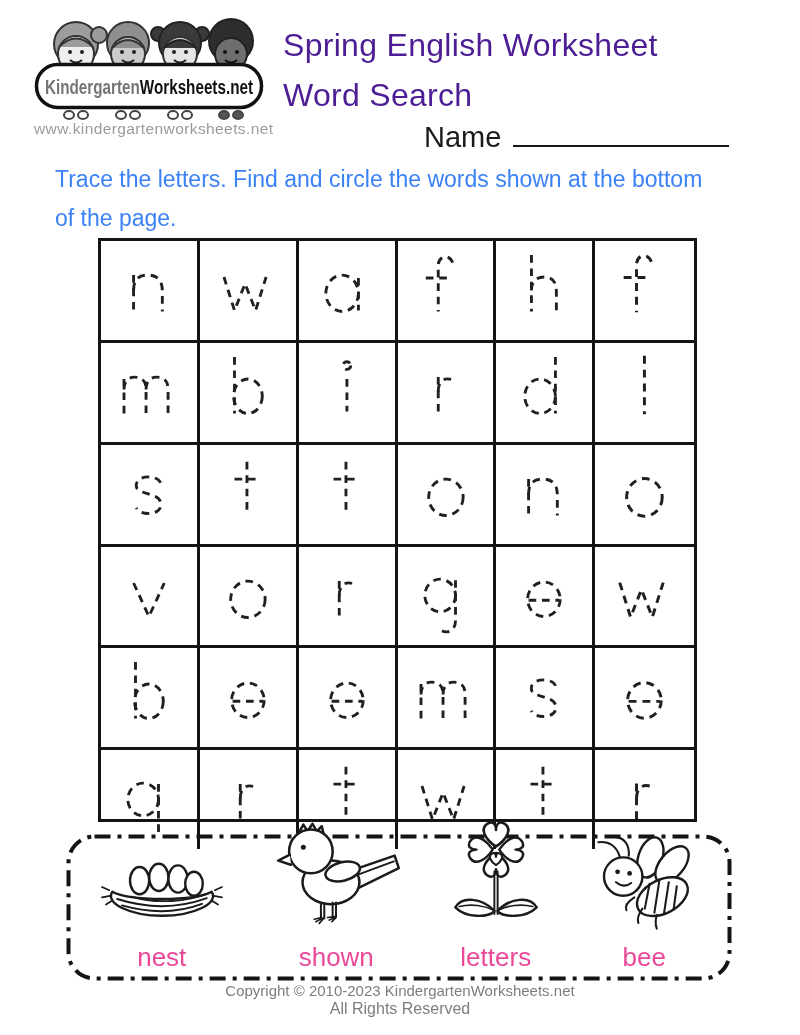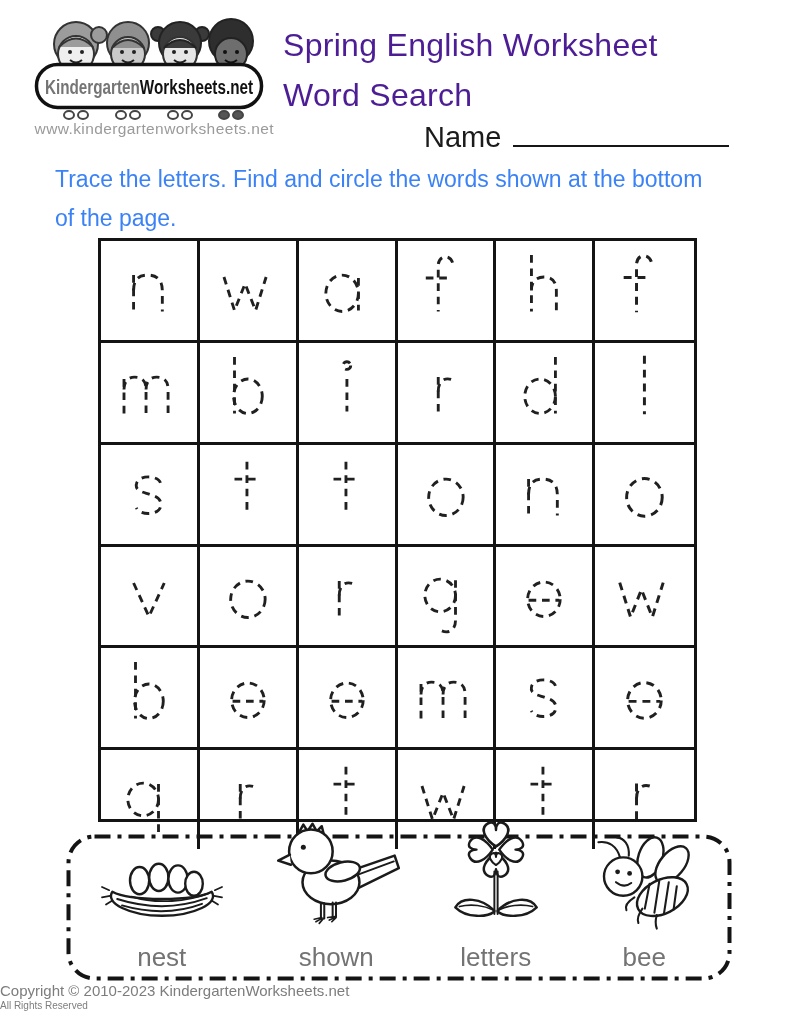--- a/index.html
+++ b/index.html
@@ -8,21 +8,21 @@
     position:relative; width:800px; height:1035px; background:#fff;
     font-family:"Liberation Sans", sans-serif; color:#1d1d1d; overflow:hidden;
   }
 
   
   .logo { position:absolute; left:34px; top:14px; width:236px; }
   .logo-kids { position:absolute; left:4px; top:4px; width:228px; height:62px; }
   .logo-sign { position:absolute; left:0px; top:48px; width:230px; height:48px; }
   .logo-feet { position:absolute; left:4px; top:92px; width:228px; height:18px; }
   .logo-url  { position:absolute; left:0px; top:106px; width:240px;
-               font-size:15.5px; color:#9a9a9a; letter-spacing:.4px; white-space:nowrap;text-align:right; }
+               font-size:15.5px; color:#9a9a9a; letter-spacing:.4px; white-space:nowrap; }
 
   
   .title { position:absolute; left:283px; top:20px; font-size:32px; line-height:50px;
            color:#4c1d95; letter-spacing:.3px; }
   .name-row { position:absolute; left:424px; top:117px; font-size:29px; color:#1b1b1b; }
   .name-line { display:inline-block; width:216px; height:30px;
                border-bottom:2.5px solid #161616; margin-left:12px; }
 
   
   .instructions { position:absolute; left:55px; top:160px; width:710px;
@@ -41,27 +41,27 @@
               stroke-linecap:butt; stroke-linejoin:round; }
 
   
   .wordbank { position:absolute; left:66px; top:834px; width:666px; height:147px; }
   .wb-border { position:absolute; left:0; top:0; width:100%; height:100%; }
   .wb-items { position:absolute; left:10px; right:10px; top:6px; bottom:8px;
               display:flex; justify-content:space-around; align-items:flex-end; }
   .wb-item { display:flex; flex-direction:column; align-items:center; }
   .wb-icon { stroke:#1b1b1b; fill:none; stroke-width:3;
              stroke-linecap:round; stroke-linejoin:round; }
-  .wb-label { font-size:26px; color:#737373; margin-top:11px; }
-
-  
-  .footer { position:absolute; left:0; right:0; top:982px; text-align:left;
+  .wb-label { font-size:26px; color:#ec4899; margin-top:11px; }
+
+  
+  .footer { position:absolute; left:0; right:0; top:982px; text-align:center;
             color:#7d7d7d; }
   .footer .l1 { font-size:15px; }
-  .footer .l2 { font-size:10px; margin-top:1px; }
+  .footer .l2 { font-size:16px; margin-top:1px; }
 </style>
 </head>
 <body>
 
 <svg width="0" height="0" style="position:absolute" aria-hidden="true">
   <defs>
     <symbol id="L-a" viewBox="0 0 100 100">
         <ellipse cx="45" cy="53" rx="17" ry="19"></ellipse>
         <path d="M62,37 L62,71"></path>
       </symbol>

